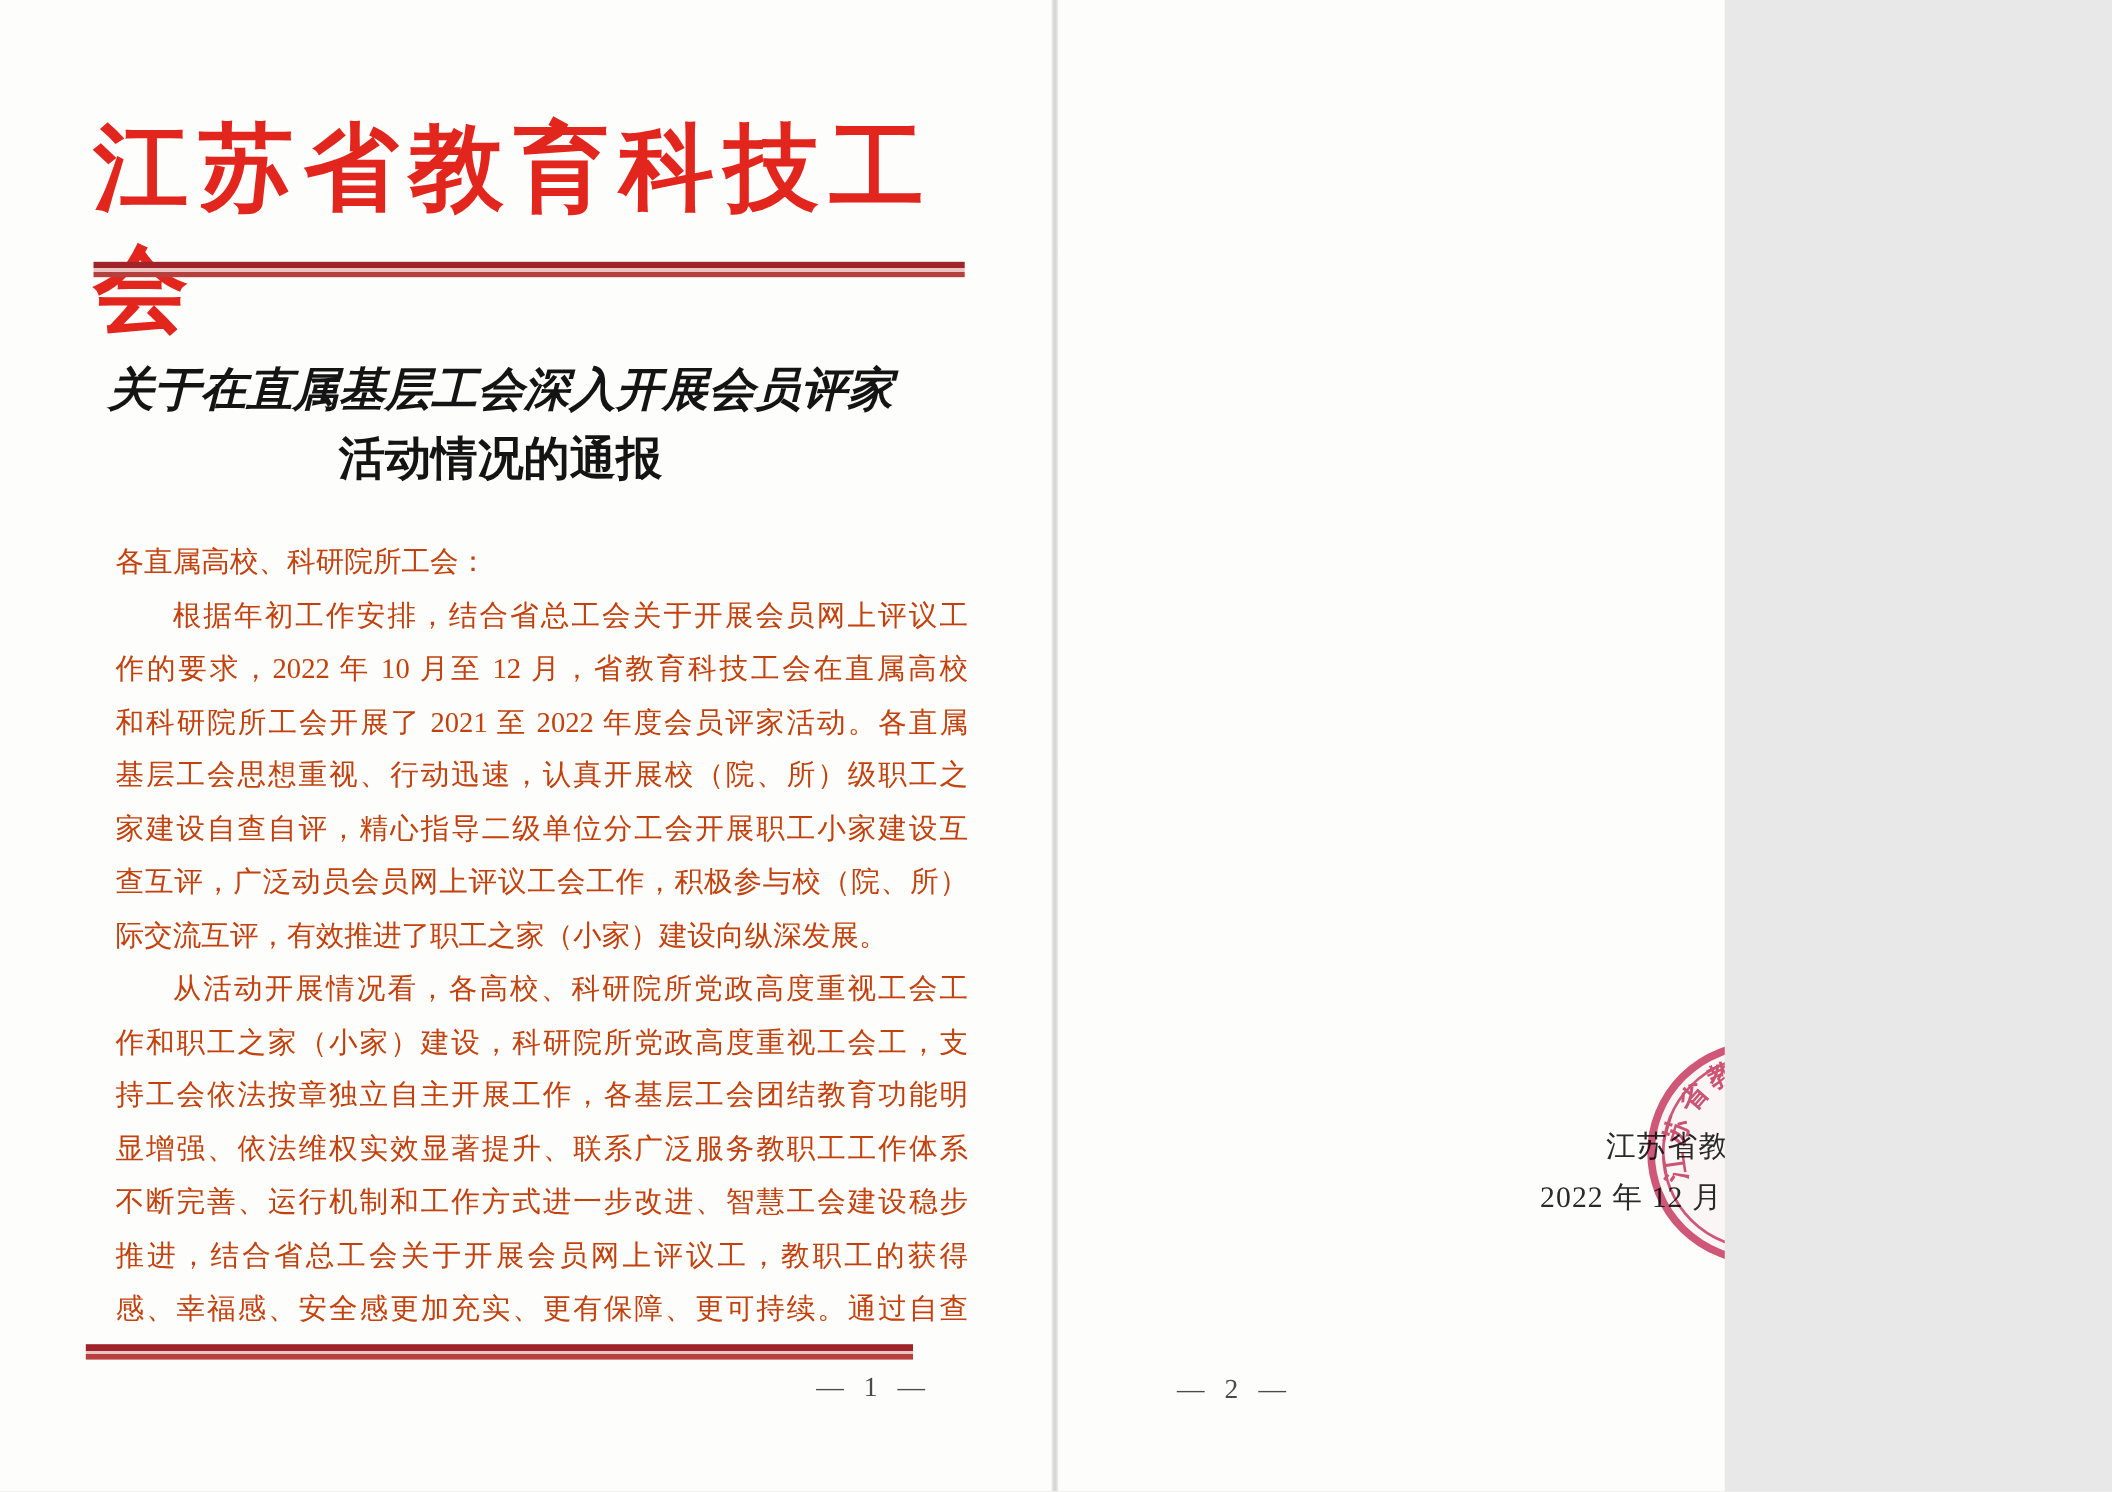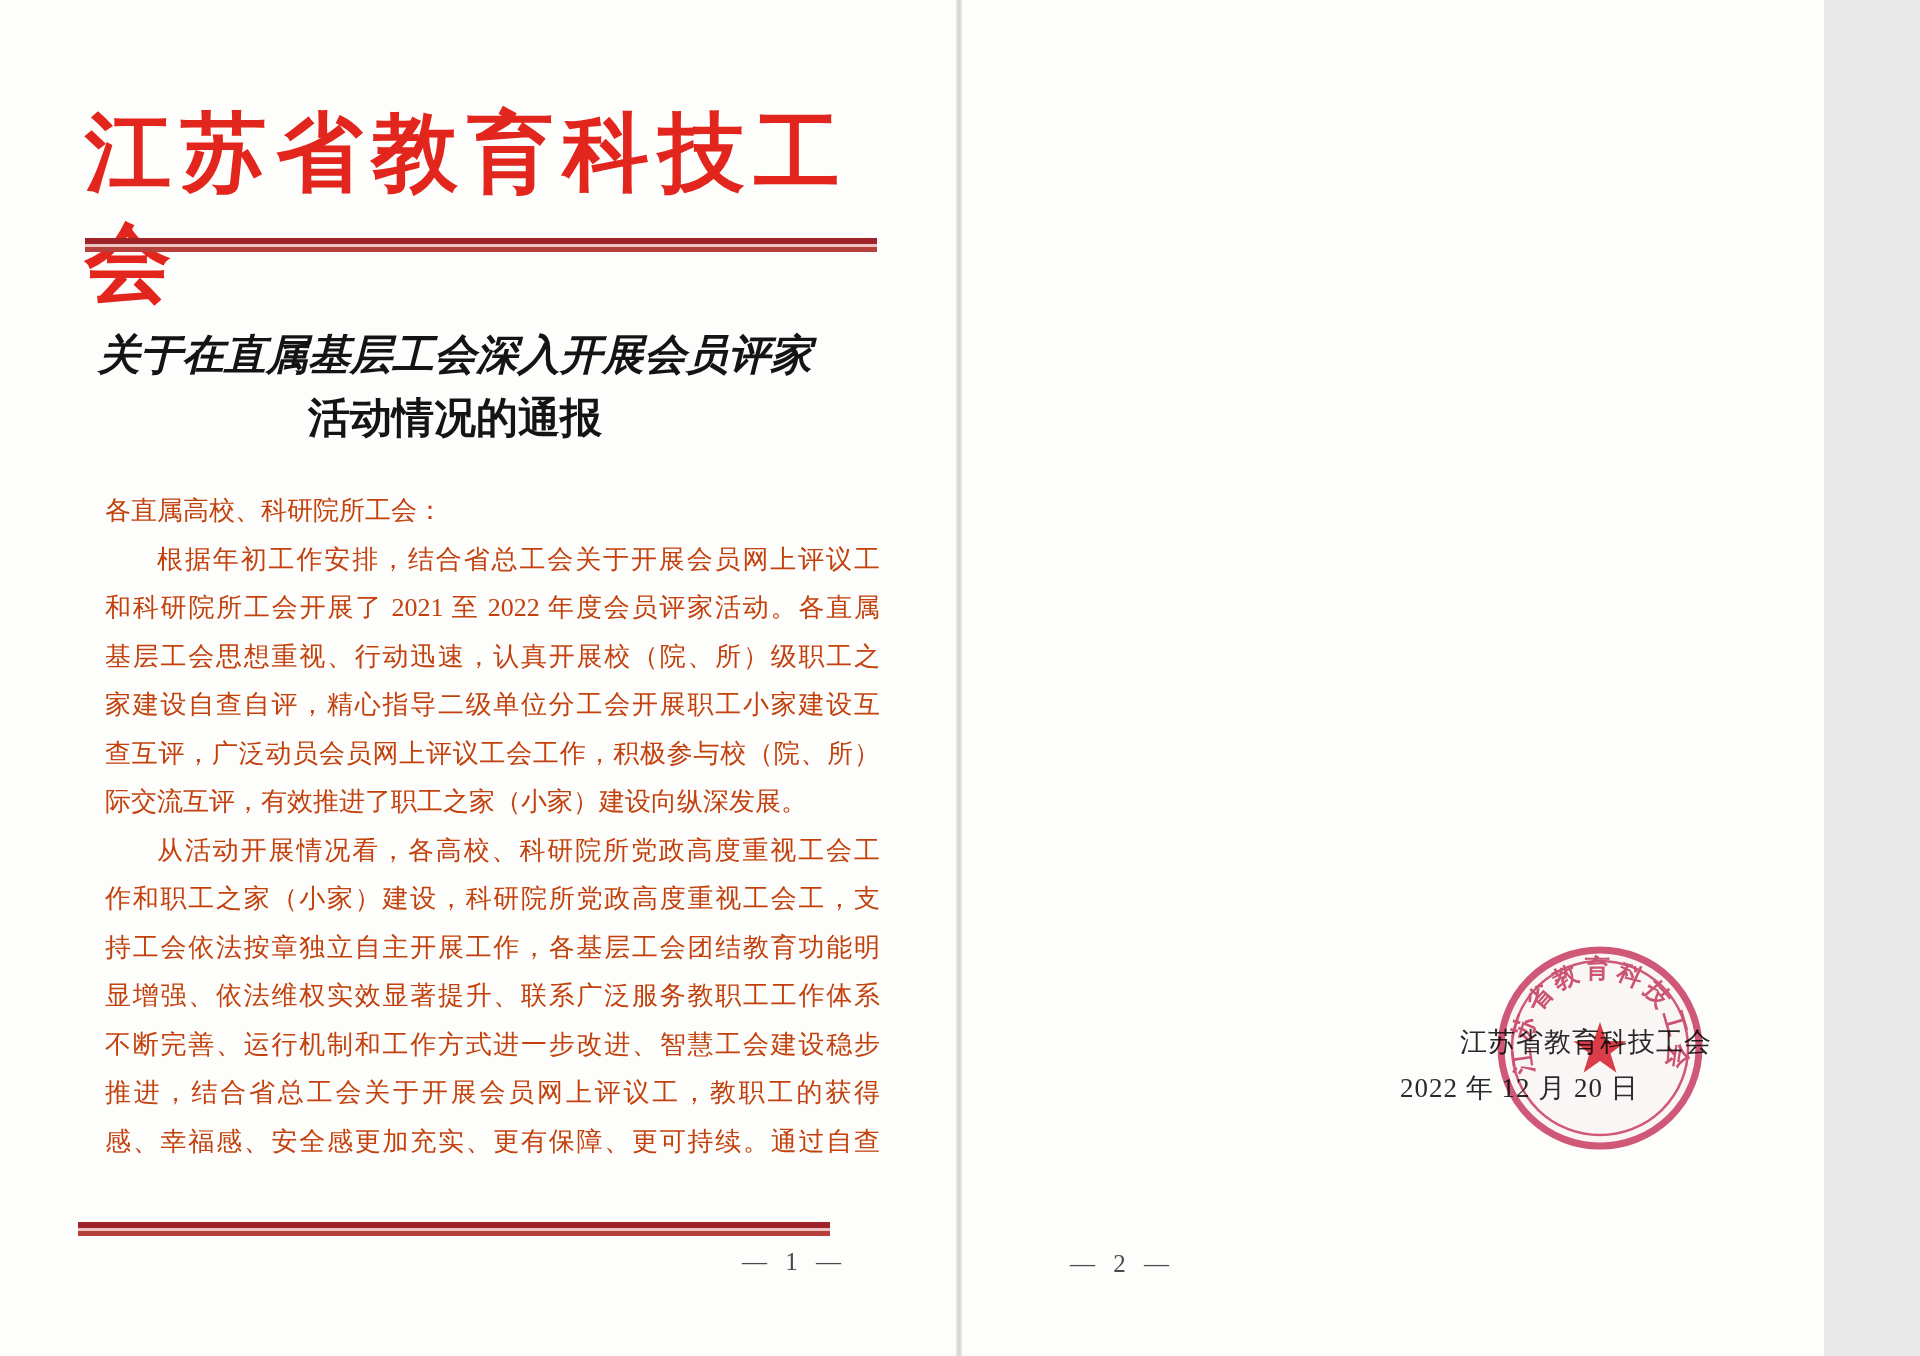--- a/index.html
+++ b/index.html
@@ -1,16 +1,16 @@
 <!DOCTYPE html>
 <html><head>
 <meta charset="utf-8">
 <style>
   html,body{margin:0;padding:0;background:#e8e8e8;}
-  .canvas{position:relative;width:1824px;height:1356px;background:#fdfdfc;overflow:hidden;
+  .canvas{position:relative;width:1568px;height:1356px;background:#fdfdfc;overflow:hidden;
           font-family:"Liberation Serif","DejaVu Serif",serif;color:#333;}
   .page{position:absolute;top:0;height:100%;}
   .divider{position:absolute;top:0;left:956px;width:6px;height:100%;
            background:linear-gradient(to right,#ececea,#d3d3d0,#ececea);}
   .right-edge{position:absolute;top:0;left:1908px;width:12px;height:100%;
               background:linear-gradient(to right,#f4f4f2,#c9c9c6);}
   .org-header{position:absolute;left:85px;top:98px;width:755px;
               font-size:86px;font-weight:900;text-align:justify;text-align-last:justify;
               line-height:110px;letter-spacing:0;}
   .rule{position:absolute;height:14px;
@@ -44,20 +44,21 @@
   <div class="page" style="left:0;width:956px;">
     <div class="org-header" style="color:#e3261d;">江苏省教育科技工会</div>
     <div class="rule rule-top"></div>
 
     <div class="doc-title title1">关于在直属基层工会深入开展会员评家</div>
     <div class="doc-title title2">活动情况的通报</div>
 
     <div class="body-col col-left">
       <div class="line">各直属高校、科研院所工会：</div>
       <div class="line j ind">根据年初工作安排，结合省总工会关于开展会员网上评议工</div>
+      <div class="line j">作的要求，2022 年 10 月至 12 月，省教育科技工会在直属高校</div>
       <div class="line j">和科研院所工会开展了 2021 至 2022 年度会员评家活动。各直属</div>
       <div class="line j">基层工会思想重视、行动迅速，认真开展校（院、所）级职工之</div>
       <div class="line j">家建设自查自评，精心指导二级单位分工会开展职工小家建设互</div>
       <div class="line j">查互评，广泛动员会员网上评议工会工作，积极参与校（院、所）</div>
       <div class="line">际交流互评，有效推进了职工之家（小家）建设向纵深发展。</div>
       <div class="line j ind">从活动开展情况看，各高校、科研院所党政高度重视工会工</div>
       <div class="line j">作和职工之家（小家）建设，科研院所党政高度重视工会工，支</div>
       <div class="line j">持工会依法按章独立自主开展工作，各基层工会团结教育功能明</div>
       <div class="line j">显增强、依法维权实效显著提升、联系广泛服务教职工工作体系</div>
       <div class="line j">不断完善、运行机制和工作方式进一步改进、智慧工会建设稳步</div>

